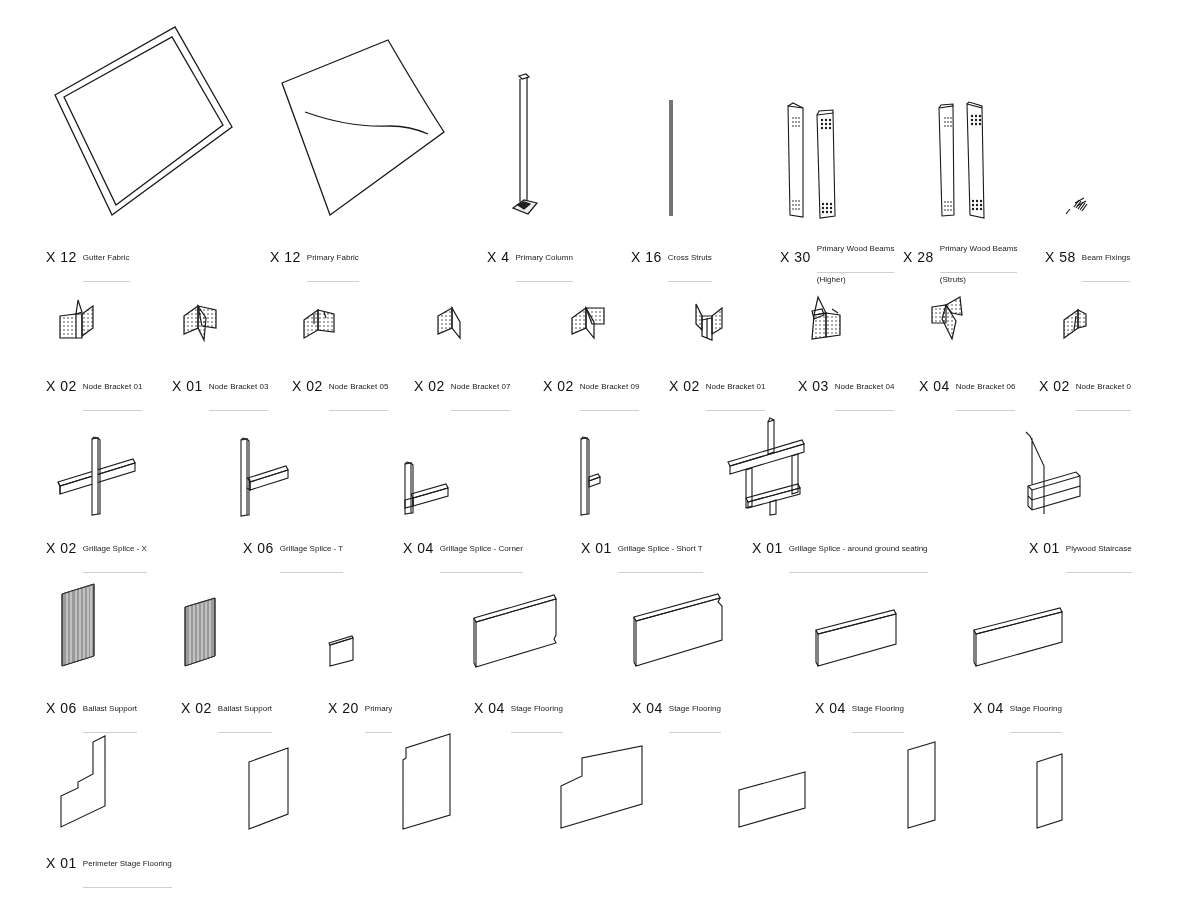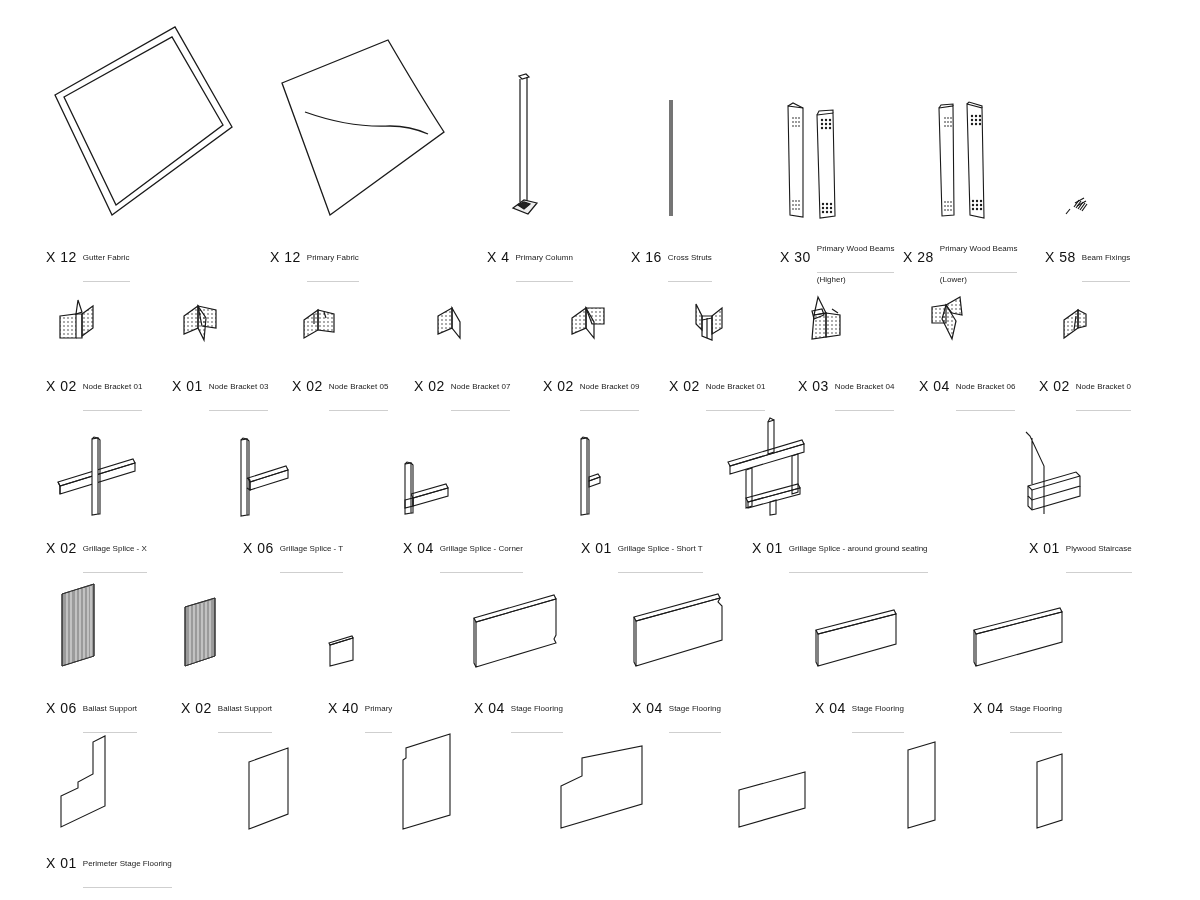--- a/index.html
+++ b/index.html
@@ -159,21 +159,21 @@
         <circle cx="36" cy="102" r="1.2"></circle>
           <circle cx="40" cy="102" r="1.2"></circle>
           <circle cx="44" cy="102" r="1.2"></circle>
         <circle cx="36" cy="106" r="1.2"></circle>
           <circle cx="40" cy="106" r="1.2"></circle>
           <circle cx="44" cy="106" r="1.2"></circle>
       </g>
     </svg>
   </div>
   <div class="label" style="left:903px;top:249px;">
-    <span class="qty">X 28</span><span class="name" style="margin-top:-7px;"><span>Primary Wood Beams</span><span>(Lower)</span></span>
+    <span class="qty">X 28</span><span class="name" style="margin-top:-7px;"><span>Primary Wood Beams</span><span>(Struts)</span></span>
   </div>
 </div>
 
 <div class="item">
   <div class="fig" style="left:1064px;top:190px;">
     <svg width="28" height="28" viewBox="0 0 28 28" fill="none" stroke="#1a1a1a" stroke-width="1.2">
       <path d="M2 24 L6 19"></path>
       <path d="M10 17 L15 10 M12 18 L17 11 M14 19 L19 12 M16 20 L21 13 M18 21 L23 14"></path>
       <path d="M11 13 L20 8 M13 16 L22 11"></path>
     </svg>
@@ -438,21 +438,21 @@
 </div>
 
 <div class="item">
   <div class="fig" style="left:328px;top:636px;">
     <svg width="28" height="32" viewBox="0 0 28 32" fill="none" stroke="#1a1a1a" stroke-width="1.1">
       <path d="M1 7 L24 0 L25 2 L2 9 Z"></path>
       <path d="M2 9 L25 2 L25 24 L2 30 Z"></path>
     </svg>
   </div>
   <div class="label" style="left:328px;top:700px;">
-    <span class="qty">X 40</span><span class="name"><span>Primary</span></span>
+    <span class="qty">X 20</span><span class="name"><span>Primary</span></span>
   </div>
 </div>
 
 <div class="item">
   <div class="fig" style="left:472px;top:593px;">
     <svg width="90" height="76" viewBox="0 0 90 76" fill="none" stroke="#1a1a1a" stroke-width="1.1">
       <path d="M2 25 L82 2 L84 6 L4 29 Z"></path>
       <path d="M4 29 L84 6 L84 42 L82 46 L84 50 L4 74 Z"></path>
       <path d="M2 25 L2 70 L4 74"></path>
     </svg>

